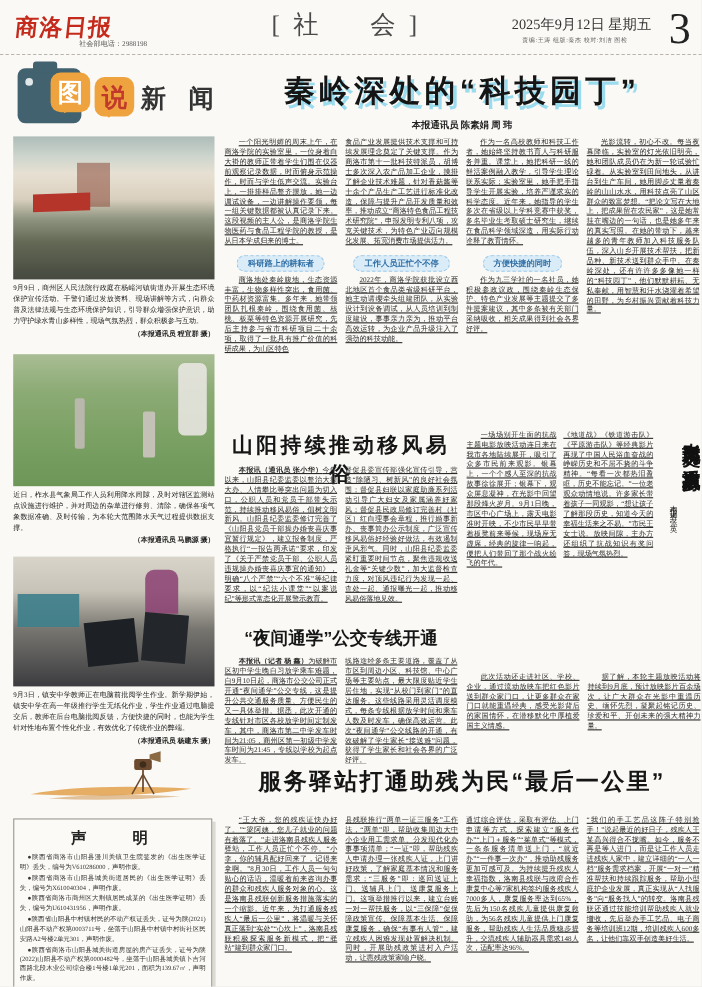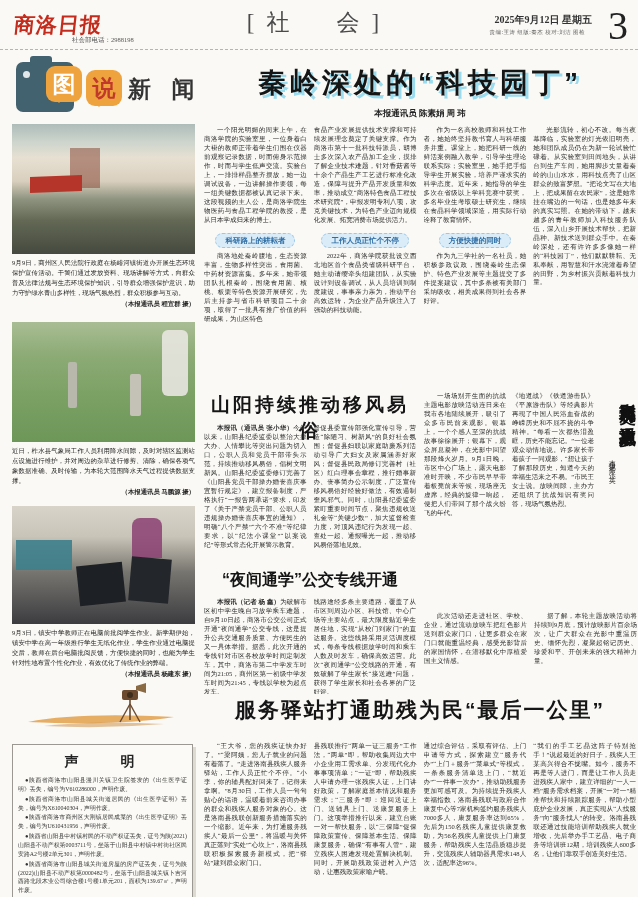--- a/index.html
+++ b/index.html
@@ -6,21 +6,21 @@
   .page{position:relative;width:638px;height:897px;background:#faf9f5;overflow:hidden;
         font-family:"Liberation Serif",serif;color:#2a2a2a;margin:0 auto;}
   
   .masthead{position:absolute;left:0;top:0;width:638px;height:49px;border-bottom:1px dashed #b9b4ac;}
   .logo{position:absolute;left:14px;top:11px;font-family:"Liberation Sans",sans-serif;
         font-weight:900;font-size:21px;color:#c42b1c;transform:skewX(-6deg);letter-spacing:1px;}
   .dept-phone{position:absolute;left:72px;top:36px;font-size:6.5px;color:#555;}
   .section-name{position:absolute;left:0;right:0;top:7px;text-align:center;font-size:23px;
         color:#4a4a4a;letter-spacing:12px;font-weight:400;}
   .dateblock{position:absolute;right:46px;top:13px;text-align:center;}
-  .dateline{font-size:10px;font-weight:bold;color:#333;margin-left:12px;}
+  .dateline{font-size:13px;font-weight:normal;color:#333;margin-left:12px;}
   .credits{font-size:5.5px;color:#666;margin-top:2px;letter-spacing:.5px;}
   .pageno{position:absolute;right:10px;top:2px;font-size:40px;font-family:"Liberation Serif",serif;color:#222;}
   
   .tushuo{position:absolute;left:16px;top:58px;width:180px;height:62px;}
   .cam{position:absolute;left:0;top:4px;width:58px;height:50px;background:#41626e;border-radius:7px;}
   .cam::before{content:"";position:absolute;left:14px;top:-6px;width:22px;height:10px;background:#41626e;border-radius:3px;}
   .cam::after{content:"";position:absolute;left:7px;top:9px;width:7px;height:7px;background:#fff;border-radius:50%;opacity:.85;}
   .bubble{position:absolute;top:8px;width:36px;height:36px;background:#efa33f;border-radius:9px;
           display:flex;align-items:center;justify-content:center;font-family:"Liberation Sans",sans-serif;
           font-weight:900;font-size:23px;}
@@ -53,21 +53,21 @@
           border:1px solid #9a9890;background:#fbfaf6;box-shadow:3px 3px 0 #dddad2;box-sizing:border-box;padding:6px 5px;}
   .notice-title{text-align:center;font-size:14px;font-weight:bold;letter-spacing:14px;color:#222;margin:2px 0 5px 8px;}
   .notice-item{font-size:5.9px;line-height:1.5;text-align:justify;margin:0 0 1px;text-indent:1.2em;color:#333;}
   
   .headline{font-family:"Liberation Sans",sans-serif;font-weight:900;color:#151515;text-align:center;}
   .a-qinling-title{position:absolute;left:204px;top:64px;width:432px;font-size:28px;letter-spacing:4px;
           text-shadow:3px 3px 0 #9bdbee;}
   .a-qinling-byline{position:absolute;left:204px;top:108px;width:432px;text-align:center;
           font-size:8.5px;font-weight:bold;color:#222;}
   .cols{position:absolute;display:flex;gap:7px;}
-  .col{flex:1;overflow:hidden;}
+  .col{flex:1;overflow:hidden;text-decoration:underline;}
   .bodytext{font-size:6.5px;line-height:1.38;text-align:justify;margin:0;text-indent:2em;color:#2c2c2c;}
   .bodytext.noindent{text-indent:0;}
   .lead{font-weight:bold;}
   .subhead{text-align:center;margin:4px 0;}
   .subhead span{display:inline-block;background:#d9ecf8;color:#2e6da4;border:1px dashed #9cc8e8;
           border-radius:8px;padding:1.5px 9px;font-size:7.5px;font-weight:bold;font-family:"Liberation Sans",sans-serif;}
   .q-cols{left:204px;top:126px;width:432px;height:262px;}
   .a-shanyang-title{position:absolute;left:204px;top:392px;width:212px;font-size:19px;letter-spacing:3px;}
   .sy-cols{left:204px;top:424px;width:212px;height:142px;}
   .gy-p1-cols{left:424px;top:392px;width:170px;height:214px;gap:6px;}

